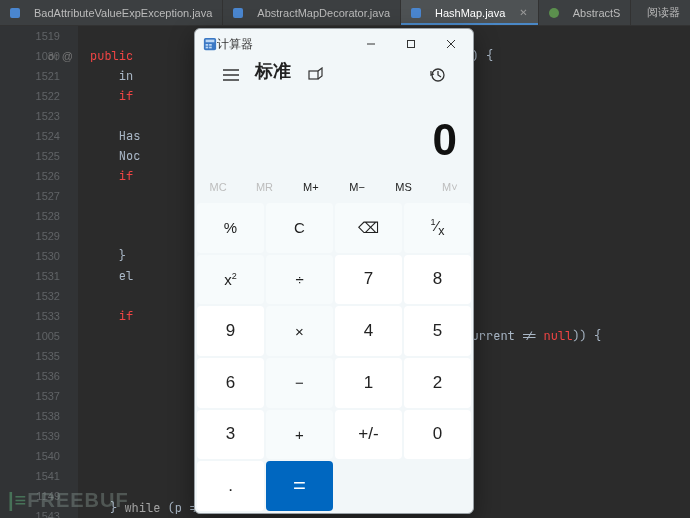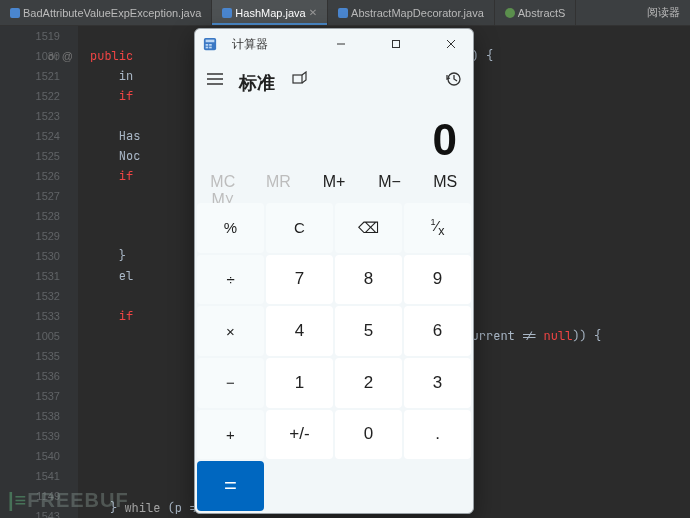--- a/index.html
+++ b/index.html
@@ -11,21 +11,21 @@
     color: #a9b7c6;
   }
 
   
   .tabs {
     display: flex; height: 26px; background: #3c3f41;
     font-size: 11px; color: #bbbbbb;
     border-bottom: 1px solid #323232;
   }
   .tab {
-    display: flex; align-items: center; gap: 3px;
+    display: flex; align-items: center; gap: 14px;
     padding: 0 10px; border-right: 1px solid #323232;
     cursor: pointer; position: relative;
   }
   .tab.active { background: #4e5254; color: #ffffff; }
   .tab.active::after {
     content: ""; position: absolute; left: 0; right: 0; bottom: 0;
     height: 2px; background: #4a88c7;
   }
   .tab .icn {
     width: 10px; height: 10px; border-radius: 2px;
@@ -68,49 +68,49 @@
     width: 280px; height: 486px;
     background: #f2f7f9;
     border: 1px solid #9aa1a6;
     border-radius: 6px;
     box-shadow: 0 8px 24px rgba(0,0,0,0.4);
     display: flex; flex-direction: column;
     overflow: hidden;
   }
   .calc-titlebar {
     height: 30px; display: flex; align-items: center;
-    padding: 0 2px 0 8px; font-size: 12px; color: #333; gap: 15px;
+    padding: 0 2px 0 8px; font-size: 12px; color: #333; gap: 0;
   }
   .calc-titlebar .app-icon { width: 14px; height: 14px; }
   .calc-titlebar .title { flex: 1; }
   .win-btn {
     width: 40px; height: 30px; display: flex; align-items: center;
     justify-content: center; color: #333;
   }
 
   .calc-mode {
-    height: 36px; display: flex; align-items: flex-end; padding: 0 4px;
+    height: 36px; display: flex; align-items: flex-start; padding: 0 20px;
     gap: 8px; color: #222;
   }
   .calc-mode .menu-btn, .calc-mode .ontop-btn, .calc-mode .history-btn {
     width: 32px; height: 32px; display: flex; align-items: center;
     justify-content: center; border-radius: 4px;
   }
   .calc-mode .mode-label { font-size: 18px; font-weight: 600; }
   .calc-mode .spacer { flex: 1; }
 
   .calc-display {
     height: 78px; display: flex; align-items: flex-end;
     justify-content: flex-end; padding: 4px 16px 8px 8px;
     font-size: 44px; font-weight: 600; color: #111;
   }
 
   .calc-mem {
-    height: 28px; display: grid; grid-template-columns: repeat(5,1fr);
-    font-size: 16px; color: #666; align-items: center; text-align: center;
+    height: 28px; display: grid; grid-template-columns: repeat(6,1fr);
+    font-size: 11px; color: #666; align-items: center; text-align: center;
   }
   .calc-mem .mem-btn { color: #222; }
   .calc-mem .dis { color: #bdbdbd; }
 
   .calc-grid {
     flex: 1; display: grid; grid-template-columns: repeat(4,1fr);
     grid-template-rows: repeat(6,1fr); gap: 2px; padding: 2px;
   }
   .key {
     display: flex; align-items: center; justify-content: center;
@@ -132,28 +132,28 @@
   .wm .bar { color: rgba(100,190,130,0.45); }
 </style>
 </head>
 <body>
 
 <div class="tabs">
   <div class="tab">
     <span class="icn"></span>
     <span>BadAttributeValueExpException.java</span>
   </div>
+  <div class="tab">
+    <span class="icn"></span>
+    <span>AbstractMapDecorator.java</span>
+  </div>
   <div class="tab active">
     <span class="icn"></span>
     <span>HashMap.java</span>
     <span class="close">✕</span>
-  </div>
-  <div class="tab">
-    <span class="icn"></span>
-    <span>AbstractMapDecorator.java</span>
   </div>
   <div class="tab">
     <span class="icn int"></span>
     <span>AbstractS</span>
   </div>
   <div class="reader-btn">
     <span>阅读器</span>
   </div>
 </div>
 
@@ -263,20 +263,23 @@
   </div>
 
   <div class="calc-grid">
     <div class="key fn">%</div>
     <div class="key fn">C</div>
     <div class="key fn">⌫</div>
 
     <div class="key fn">
         <span><sup>1</sup>⁄<sub>x</sub></span>
       </div>
+    <div class="key fn">
+        <span>x<sup>2</sup></span>
+      </div>
     <div class="key fn">÷</div>
 
     <div class="key num">7</div>
     <div class="key num">8</div>
     <div class="key num">9</div>
     <div class="key fn">×</div>
 
     <div class="key num">4</div>
     <div class="key num">5</div>
     <div class="key num">6</div>

